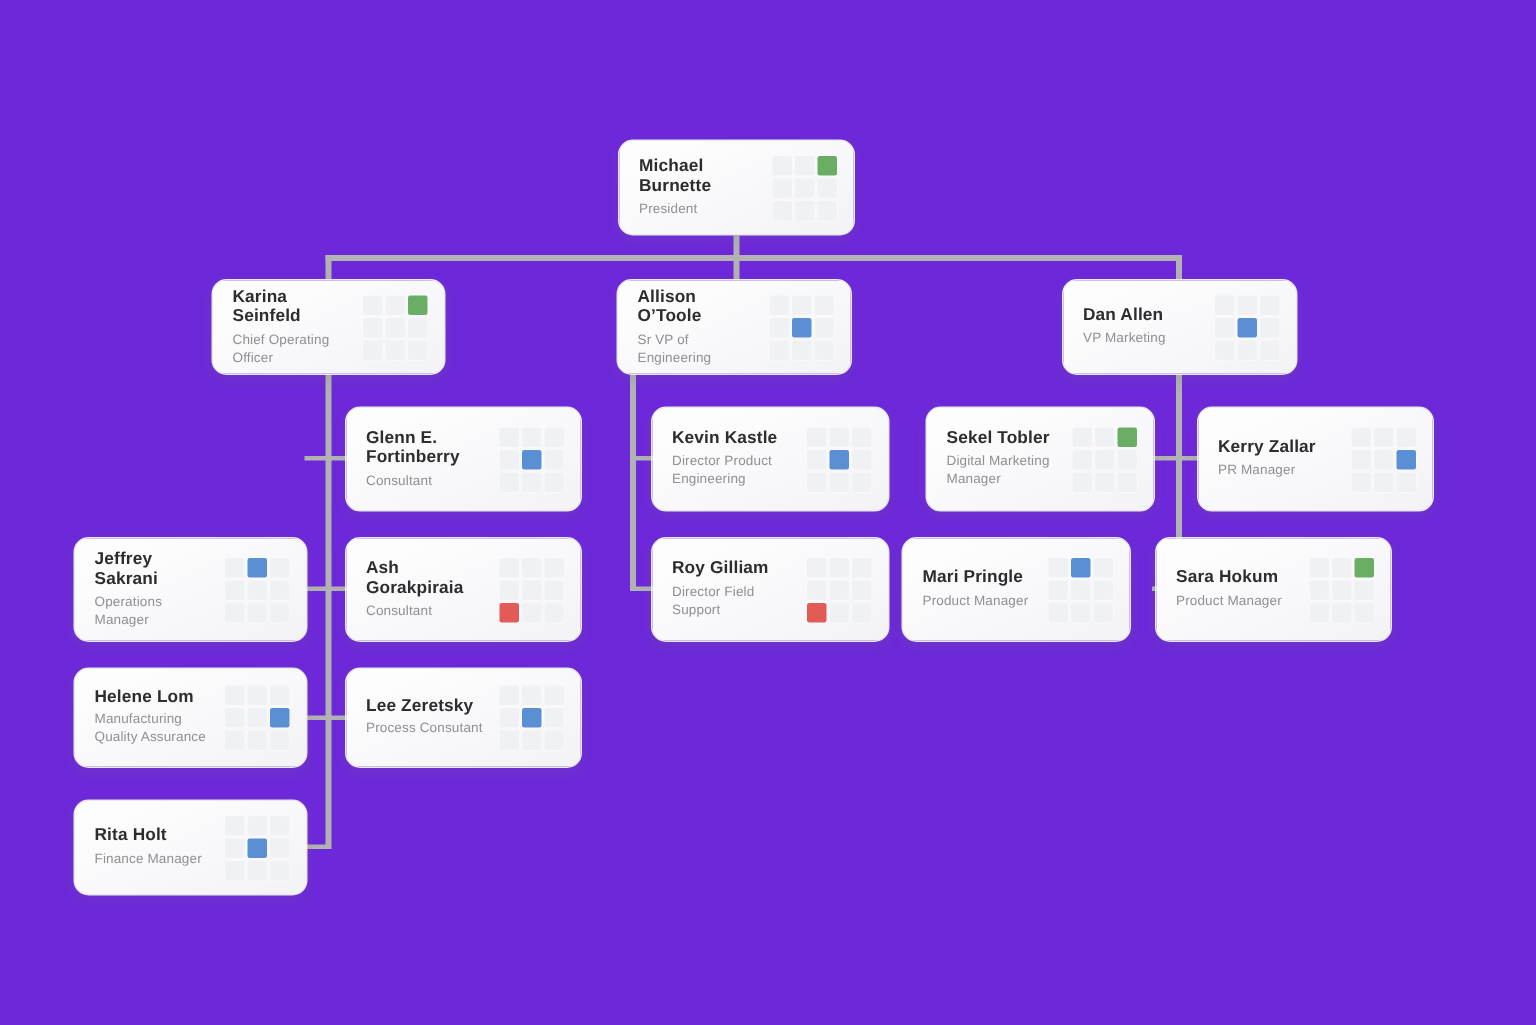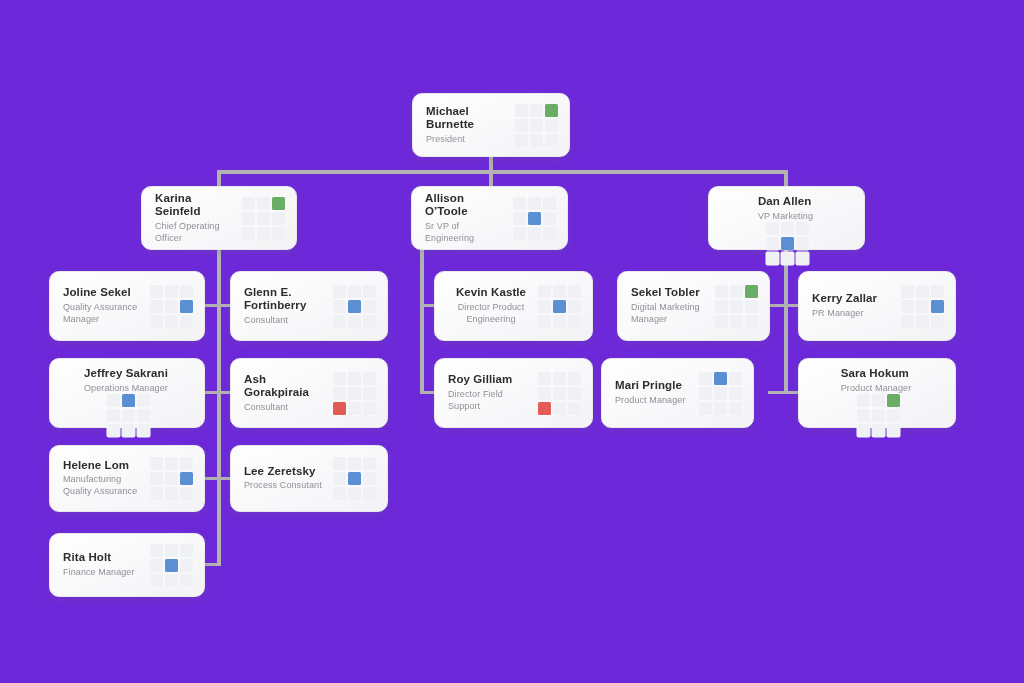--- a/index.html
+++ b/index.html
@@ -127,75 +127,58 @@
         <span class="cell"></span>
         <span class="cell"></span>
         <span class="cell" style="background: rgb(90, 143, 211);"></span>
         <span class="cell"></span>
         <span class="cell"></span>
         <span class="cell"></span>
         <span class="cell"></span>
       </div>
   </div>
 
-  <div class="card" style="left:708px; top:186px; width:157px; height:64px;flex-direction:column;">
+  <div class="card" style="left:708px; top:186px; width:157px; height:64px;">
     <div class="card-text">
       <div class="card-name">Dan Allen</div>
       <div class="card-title">VP Marketing</div>
     </div>
     <div class="grid">
         <span class="cell"></span>
         <span class="cell"></span>
         <span class="cell"></span>
         <span class="cell"></span>
         <span class="cell" style="background: rgb(90, 143, 211);"></span>
         <span class="cell"></span>
         <span class="cell"></span>
         <span class="cell"></span>
         <span class="cell"></span>
       </div>
   </div>
 
-  <div class="card" style="left:49px; top:271px; width:156px; height:70px;">
-    <div class="card-text">
-      <div class="card-name">Joline Sekel</div>
-      <div class="card-title">Quality Assurance Manager</div>
-    </div>
-    <div class="grid">
-        <span class="cell"></span>
-        <span class="cell"></span>
-        <span class="cell"></span>
-        <span class="cell"></span>
-        <span class="cell"></span>
-        <span class="cell" style="background: rgb(90, 143, 211);"></span>
-        <span class="cell"></span>
-        <span class="cell"></span>
-        <span class="cell"></span>
-      </div>
-  </div>
 
   <div class="card" style="left:230px; top:271px; width:158px; height:70px;">
     <div class="card-text">
       <div class="card-name">Glenn E. Fortinberry</div>
       <div class="card-title">Consultant</div>
     </div>
     <div class="grid">
         <span class="cell"></span>
         <span class="cell"></span>
         <span class="cell"></span>
         <span class="cell"></span>
         <span class="cell" style="background: rgb(90, 143, 211);"></span>
         <span class="cell"></span>
         <span class="cell"></span>
         <span class="cell"></span>
         <span class="cell"></span>
       </div>
   </div>
 
-  <div class="card" style="left:49px; top:358px; width:156px; height:70px;flex-direction:column;">
+  <div class="card" style="left:49px; top:358px; width:156px; height:70px;">
     <div class="card-text">
       <div class="card-name">Jeffrey Sakrani</div>
       <div class="card-title">Operations Manager</div>
     </div>
     <div class="grid">
         <span class="cell"></span>
         <span class="cell" style="background: rgb(90, 143, 211);"></span>
         <span class="cell"></span>
         <span class="cell"></span>
         <span class="cell"></span>
@@ -271,21 +254,21 @@
         <span class="cell"></span>
         <span class="cell"></span>
         <span class="cell" style="background: rgb(90, 143, 211);"></span>
         <span class="cell"></span>
         <span class="cell"></span>
         <span class="cell"></span>
         <span class="cell"></span>
       </div>
   </div>
 
-  <div class="card" style="left:434px; top:271px; width:159px; height:70px;text-align:center;">
+  <div class="card" style="left:434px; top:271px; width:159px; height:70px;">
     <div class="card-text">
       <div class="card-name">Kevin Kastle</div>
       <div class="card-title">Director Product Engineering</div>
     </div>
     <div class="grid">
         <span class="cell"></span>
         <span class="cell"></span>
         <span class="cell"></span>
         <span class="cell"></span>
         <span class="cell" style="background: rgb(90, 143, 211);"></span>
@@ -361,21 +344,21 @@
         <span class="cell"></span>
         <span class="cell"></span>
         <span class="cell"></span>
         <span class="cell"></span>
         <span class="cell"></span>
         <span class="cell"></span>
         <span class="cell"></span>
       </div>
   </div>
 
-  <div class="card" style="left:798px; top:358px; width:158px; height:70px;flex-direction:column;">
+  <div class="card" style="left:770px; top:358px; width:158px; height:70px;">
     <div class="card-text">
       <div class="card-name">Sara Hokum</div>
       <div class="card-title">Product Manager</div>
     </div>
     <div class="grid">
         <span class="cell"></span>
         <span class="cell"></span>
         <span class="cell" style="background: rgb(106, 173, 100);"></span>
         <span class="cell"></span>
         <span class="cell"></span>

